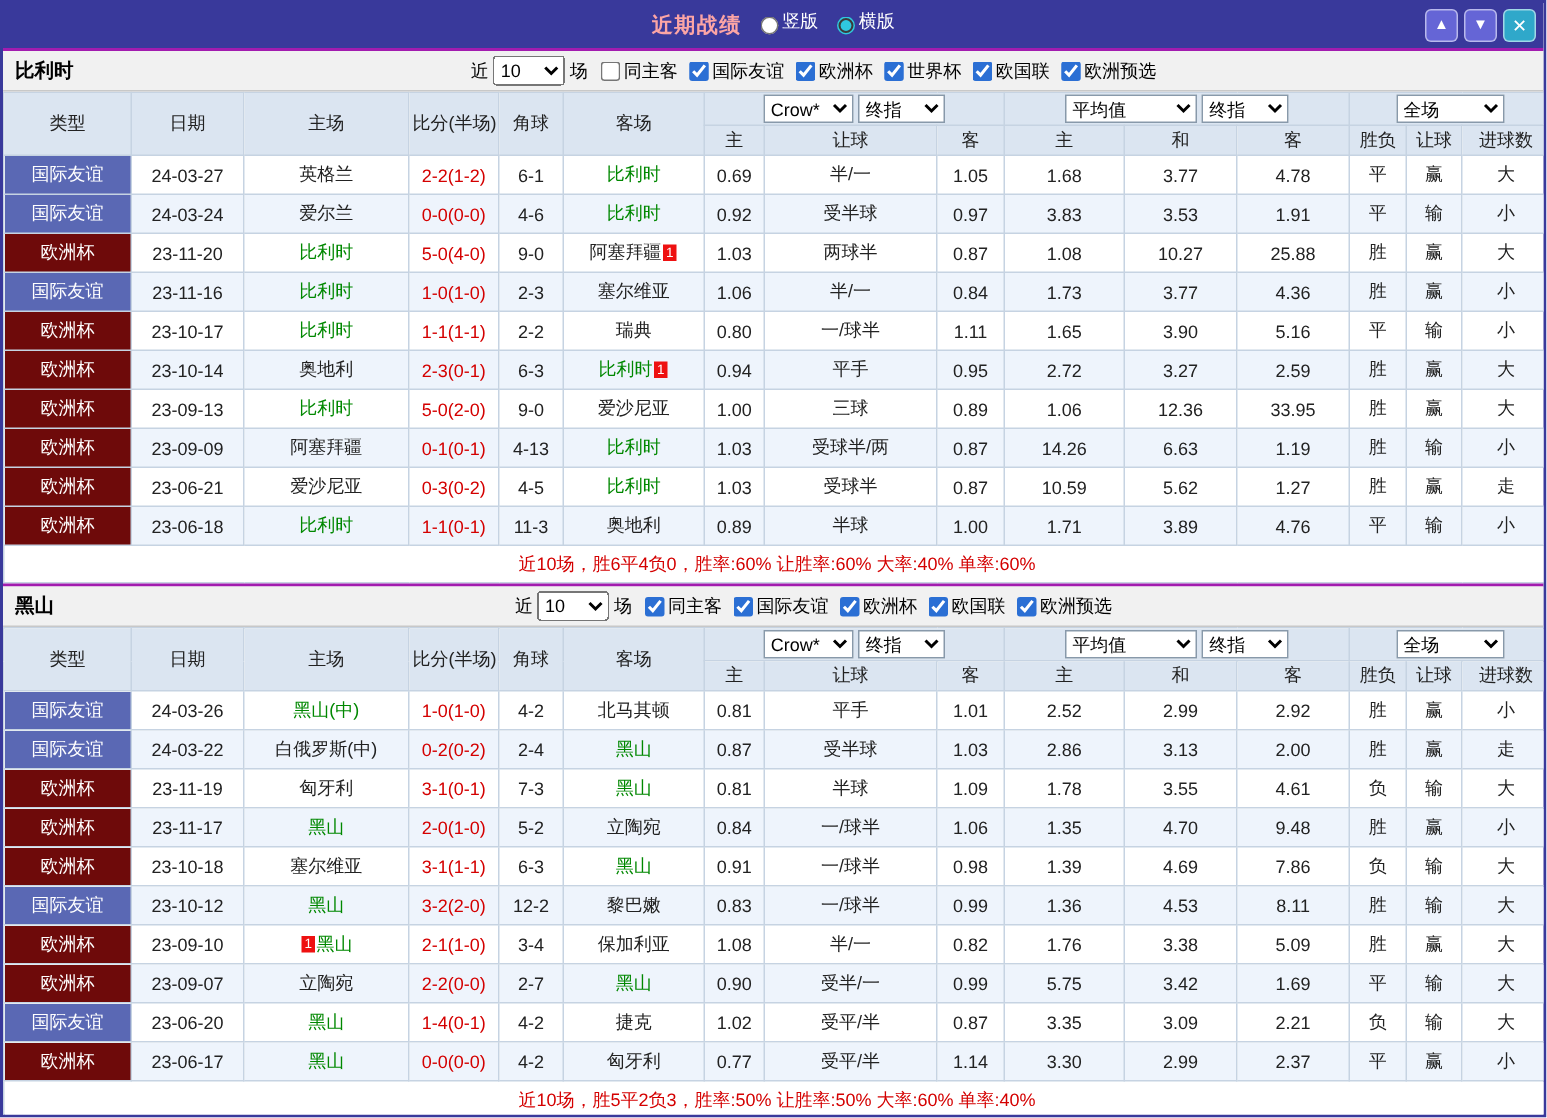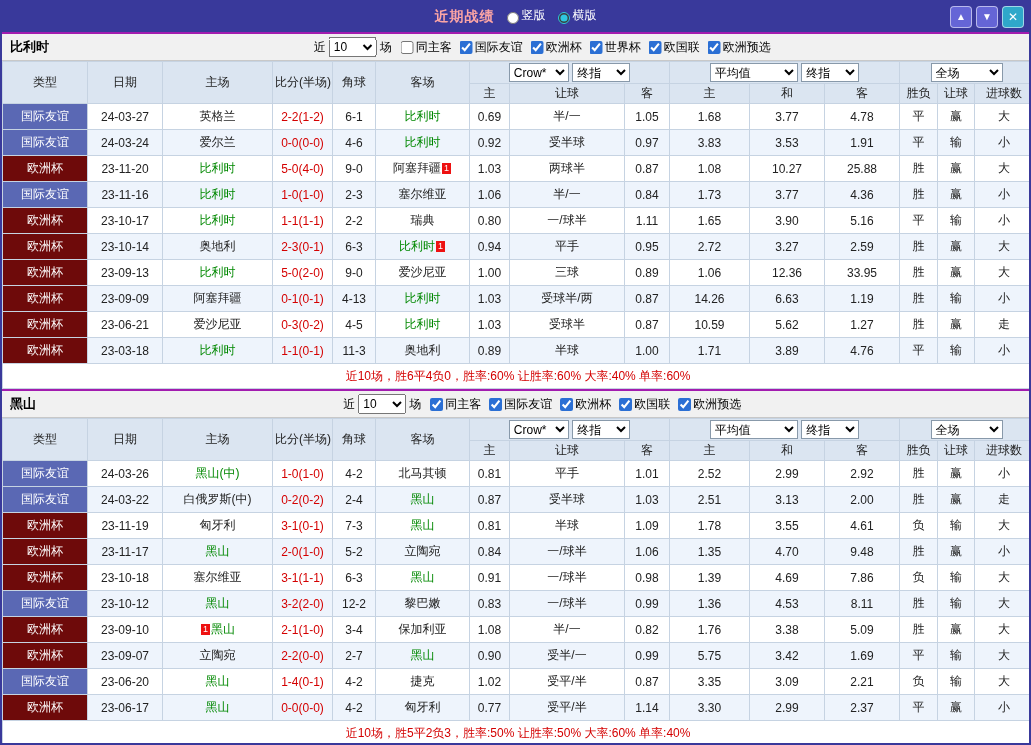--- a/index.html
+++ b/index.html
@@ -307,21 +307,21 @@
               <td class="num">0.87</td>
               <td class="num">10.59</td>
               <td class="num">5.62</td>
               <td class="num">1.27</td>
               <td class="r-red">胜</td>
               <td class="r-red">赢</td>
               <td class="r-green">走</td>
             </tr>
             <tr>
               <td class="type-badge eurocup">欧洲杯</td>
-              <td class="date">23-03-18</td>
+              <td class="date">23-06-18</td>
               <td class="team-cell"><span class="focus-team">比利时</span></td>
               <td class="score">1-1(0-1)</td>
               <td class="corner">11-3</td>
               <td class="team-cell"><span>奥地利</span></td>
               <td class="num">0.89</td>
               <td class="handicap">半球</td>
               <td class="num">1.00</td>
               <td class="num">1.71</td>
               <td class="num">3.89</td>
               <td class="num">4.76</td>
@@ -442,21 +442,21 @@
             <tr>
               <td class="type-badge friendly">国际友谊</td>
               <td class="date">24-03-22</td>
               <td class="team-cell"><span>白俄罗斯(中)</span></td>
               <td class="score">0-2(0-2)</td>
               <td class="corner">2-4</td>
               <td class="team-cell"><span class="focus-team">黑山</span></td>
               <td class="num">0.87</td>
               <td class="handicap">受半球</td>
               <td class="num">1.03</td>
-              <td class="num">2.51</td>
+              <td class="num">2.86</td>
               <td class="num">3.13</td>
               <td class="num">2.00</td>
               <td class="r-red">胜</td>
               <td class="r-red">赢</td>
               <td class="r-green">走</td>
             </tr>
             <tr>
               <td class="type-badge eurocup">欧洲杯</td>
               <td class="date">23-11-19</td>
               <td class="team-cell"><span>匈牙利</span></td>

